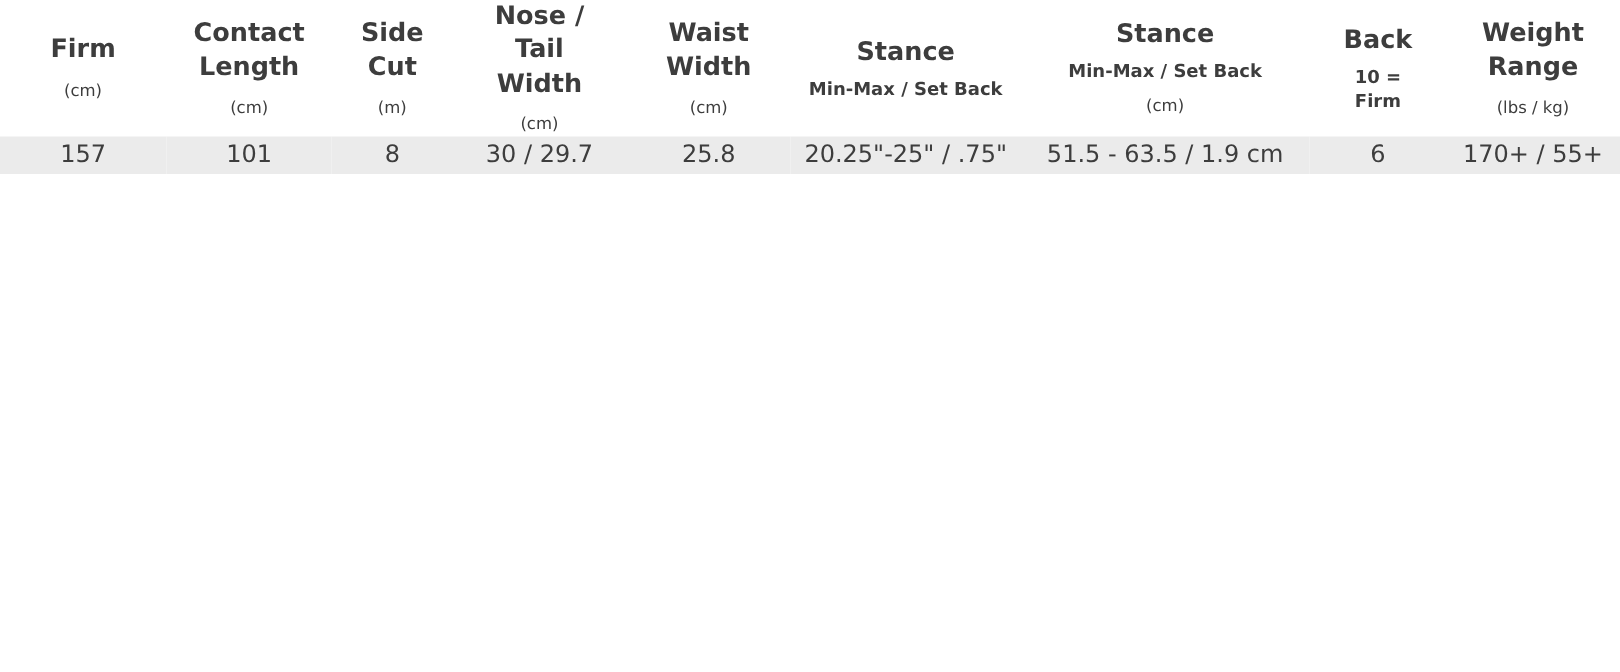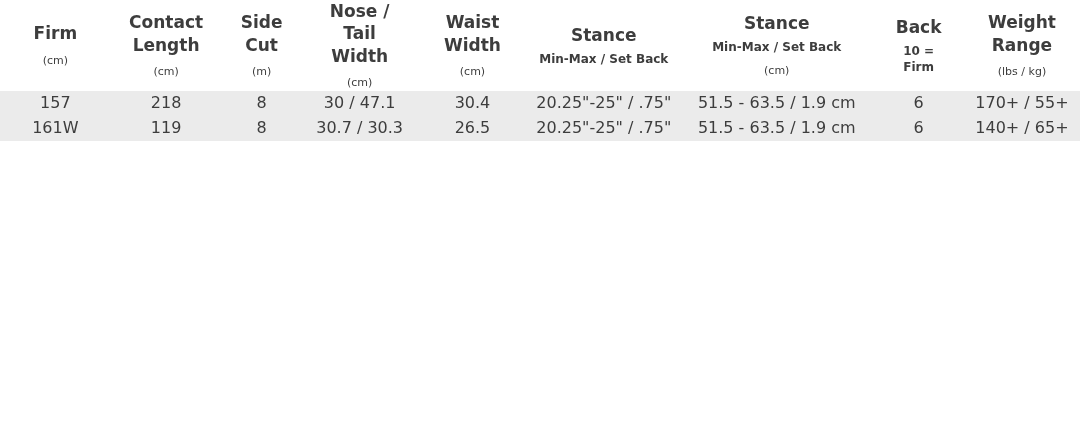--- a/index.html
+++ b/index.html
@@ -128,34 +128,23 @@
       </th>
       <th>
         <span class="h-main">Weight<br>Range</span>
         <span class="h-unit">(lbs / kg)</span>
       </th>
     </tr>
   </thead>
   <tbody>
     <tr class="shaded">
       <td>157</td>
-      <td>218</td>
+      <td>101</td>
       <td>8</td>
-      <td>30 / 47.1</td>
-      <td>30.4</td>
+      <td>30 / 29.7</td>
+      <td>25.8</td>
       <td>20.25"-25" / .75"</td>
       <td>51.5 - 63.5 / 1.9 cm</td>
       <td>6</td>
       <td>170+ / 55+</td>
     </tr>
-    <tr class="shaded">
-      <td>161W</td>
-      <td>119</td>
-      <td>8</td>
-      <td>30.7 / 30.3</td>
-      <td>26.5</td>
-      <td>20.25"-25" / .75"</td>
-      <td>51.5 - 63.5 / 1.9 cm</td>
-      <td>6</td>
-      <td>140+ / 65+</td>
-    </tr>
   </tbody>
 </table>
 
 </body></html>

